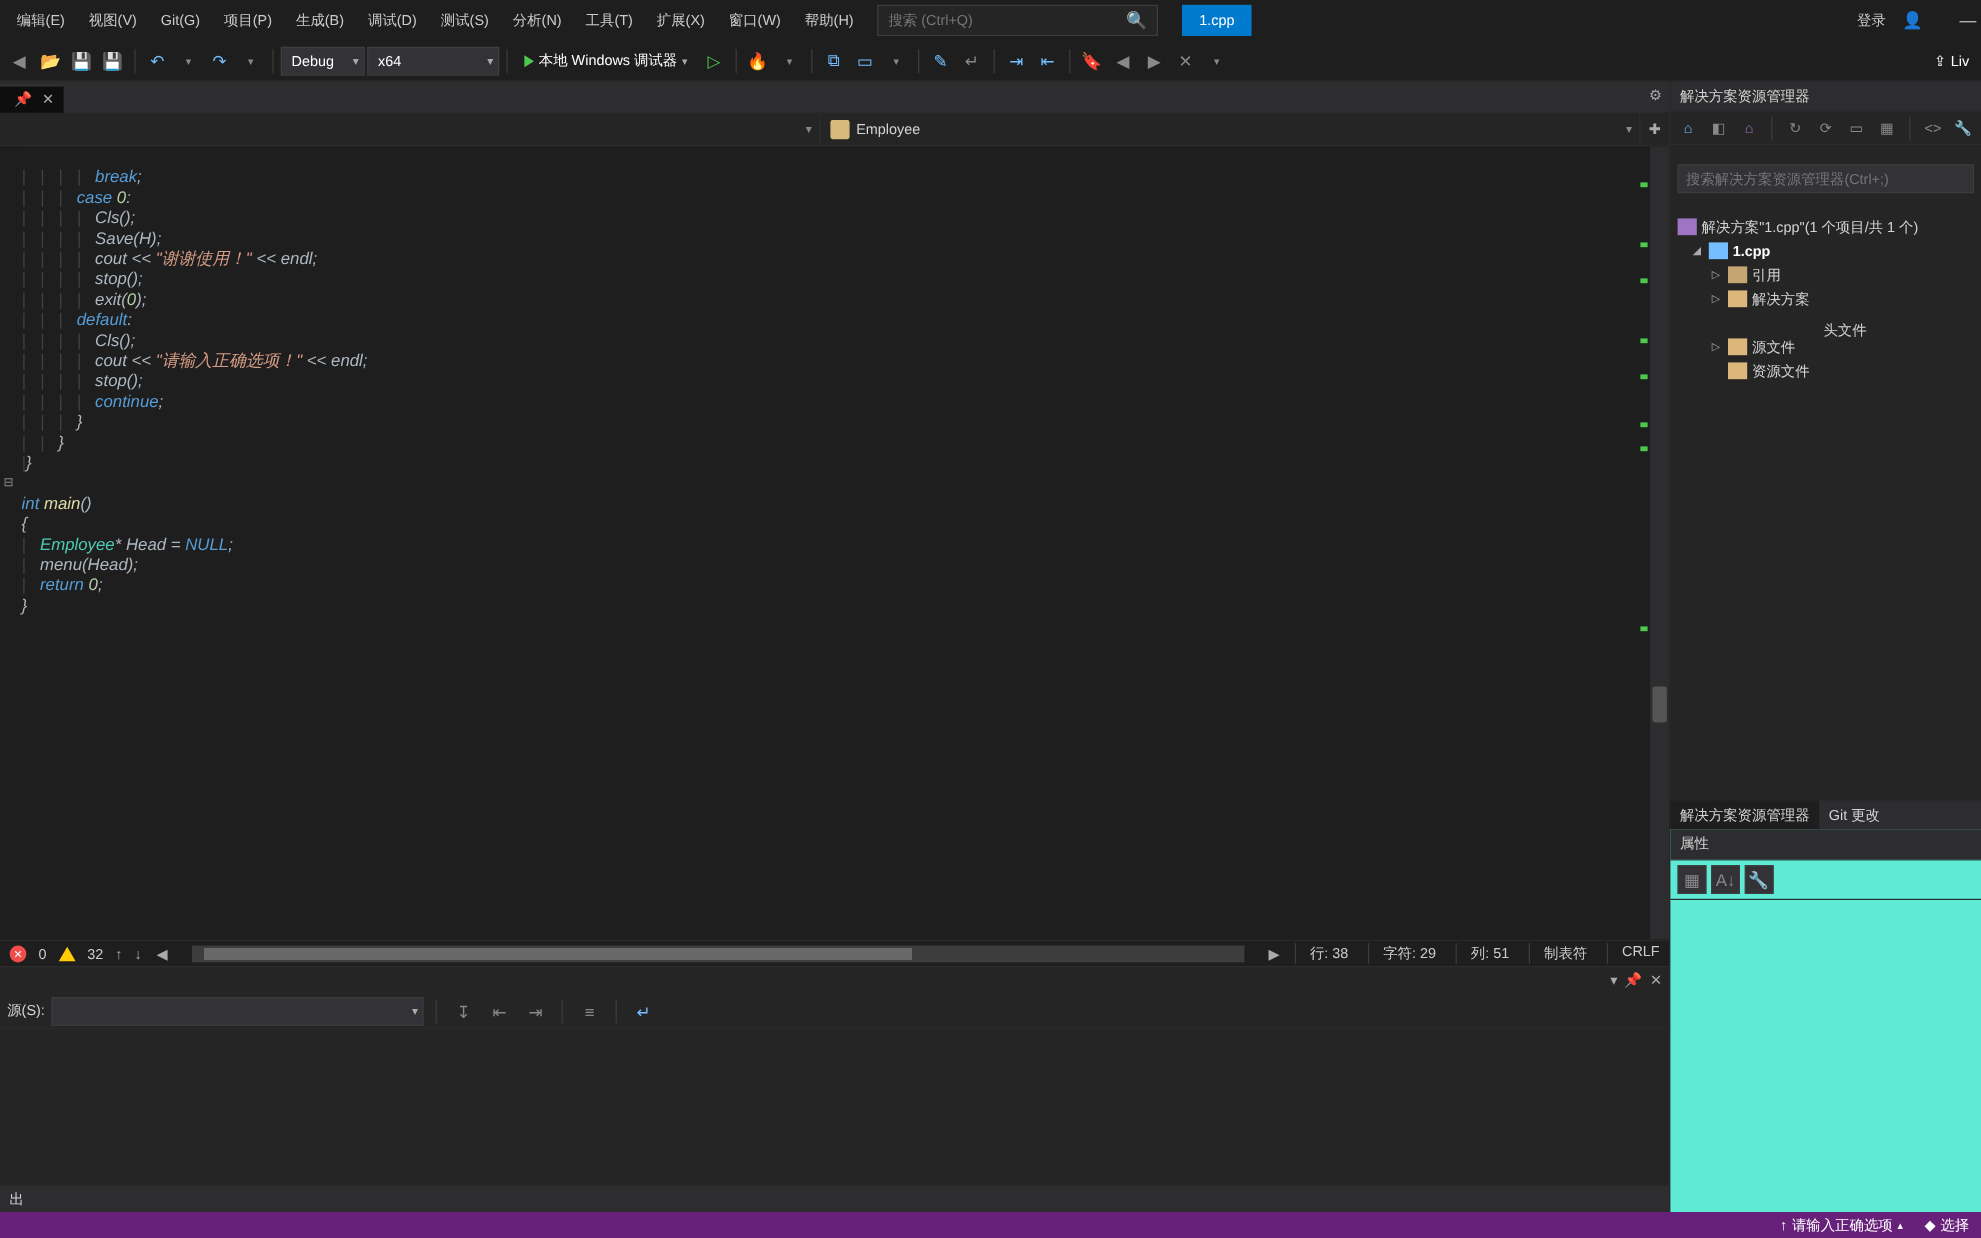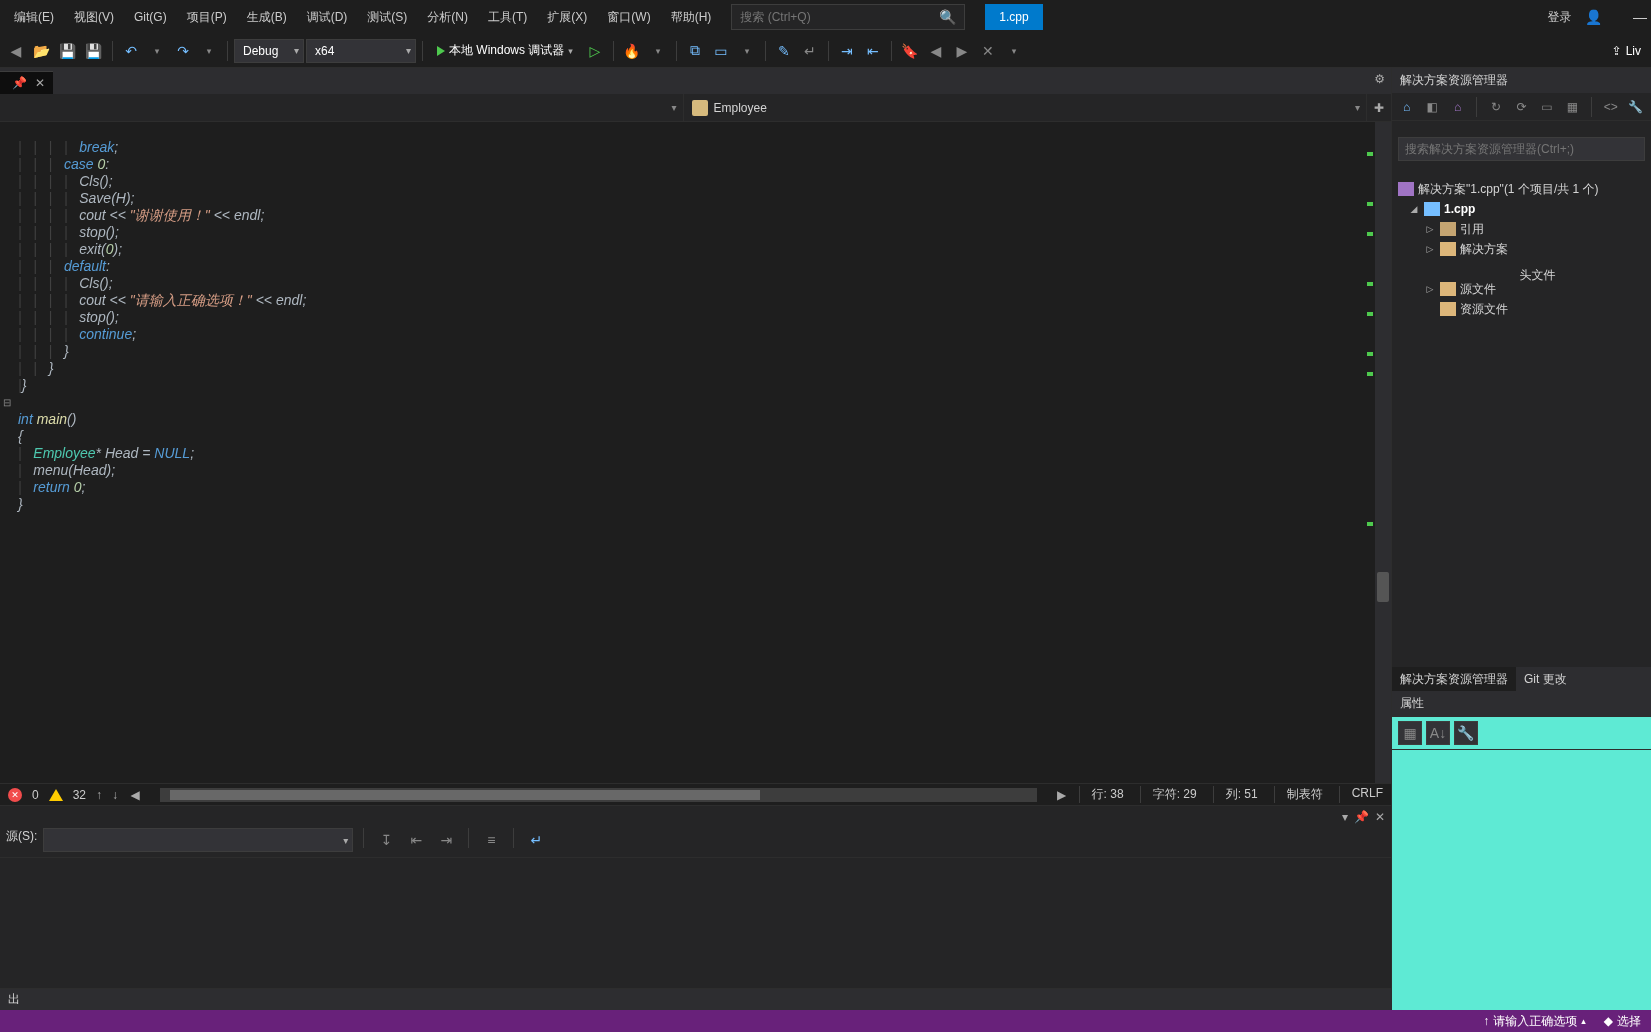--- a/index.html
+++ b/index.html
@@ -63,21 +63,21 @@
 .arrow-up,.arrow-down { color:#aaa; cursor:pointer; }
 .hscroll { flex:1; height:14px; background:#3d3d3d; margin:0 8px; position:relative; display:flex; align-items:center; }
 .hthumb { position:absolute; left:10px; width:590px; height:10px; background:#686868; top:2px; }
 .hstart,.hend { width:14px; color:#aaa; text-align:center; }
 .es-right { margin-left:auto; display:flex; gap:16px; }
 .es-right span { border-left:1px solid #3d3d3d; padding-left:12px; }
 
 .tool-window { border-top:1px solid #2d2d2d; background:#252526; }
 .tw-header { height:22px; display:flex; align-items:center; padding:0 6px; position:relative; }
 .tw-header-right { margin-left:auto; display:flex; gap:6px; color:#aaa; }
-.tw-toolbar { height:30px; display:flex; gap:6px; padding:0 6px; border-bottom:1px solid #2d2d2d; }
+.tw-toolbar { height:30px; display:flex; align-items:center; gap:6px; padding:0 6px; border-bottom:1px solid #2d2d2d; }
 .tw-toolbar .dropdown { width:310px; }
 .tw-body { height:130px; background:#252526; }
 .output-tab { height:22px; background:#2d2d30; display:flex; align-items:center; padding:0 8px; border-top:1px solid #2d2d2d; }
 
 .side-panel { width:260px; background:#252526; border-left:1px solid #2d2d2d; display:flex; flex-direction:column; }
 .sp-title { background:#2d2d30; padding:4px 8px; font-size:12px; }
 .sp-toolbar { height:28px; display:flex; align-items:center; gap:4px; padding:0 4px; border-bottom:1px solid #2d2d2d; flex-wrap:nowrap; overflow:hidden; }
 .sp-toolbar .tb-btn { font-size:12px; }
 .sp-search { margin:16px 6px; background:#333337; border:1px solid #3d3d3d; height:24px; display:flex; align-items:center; padding:0 6px; }
 .sp-search input { background:transparent; border:none; outline:none; color:#aaa; flex:1; font-size:12px; }

